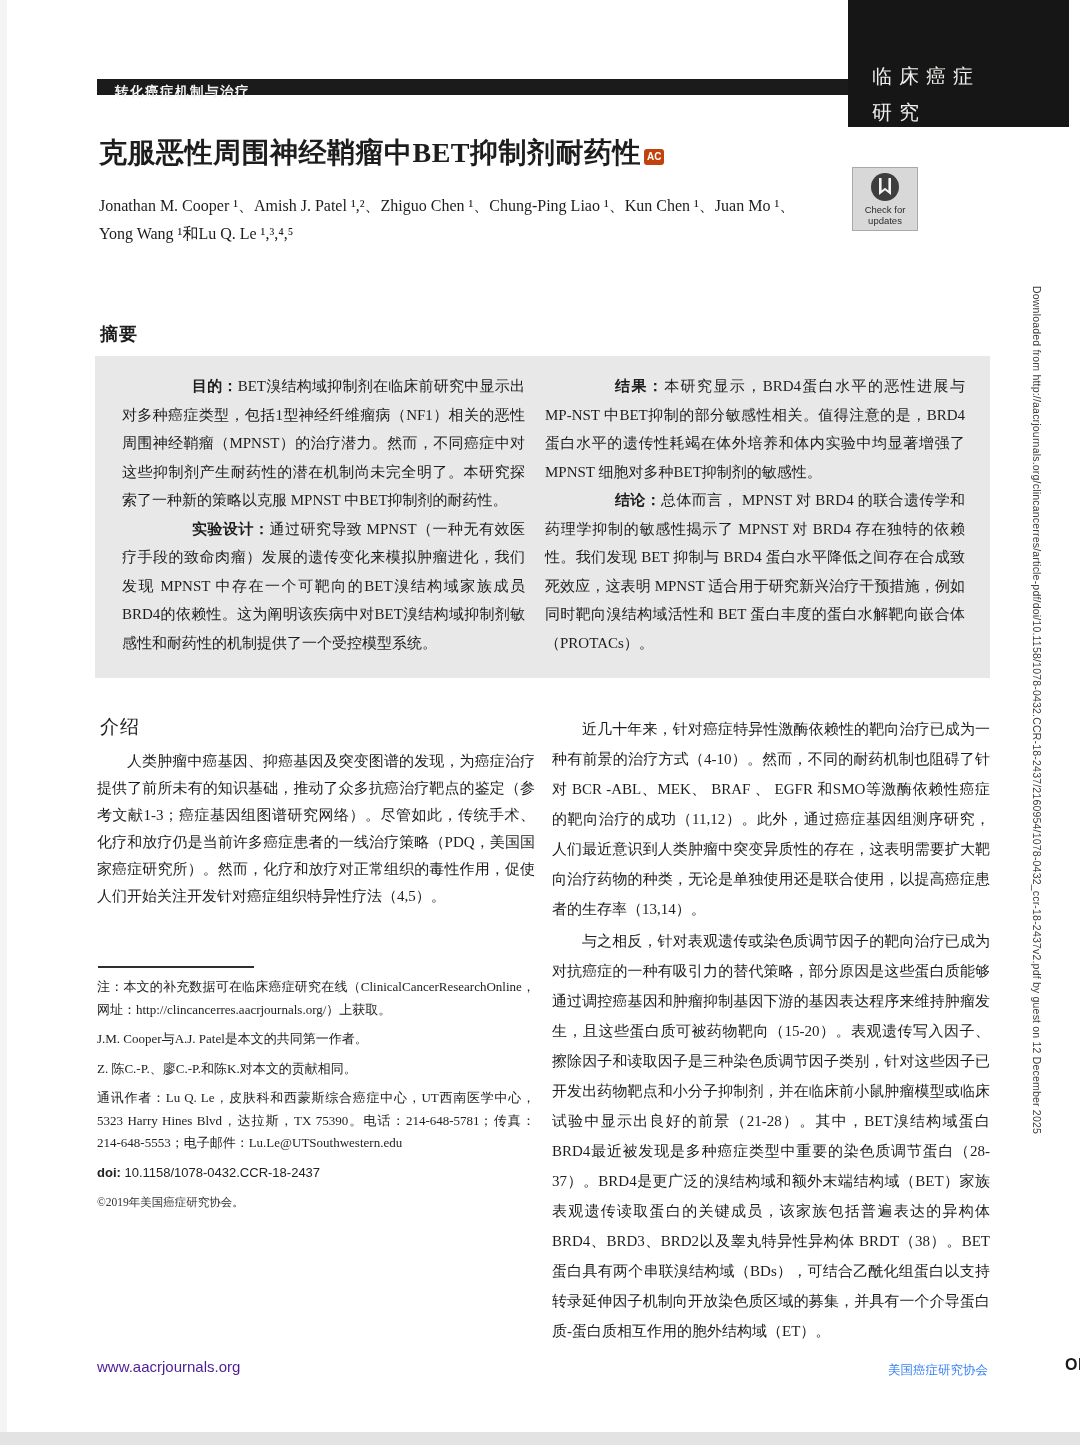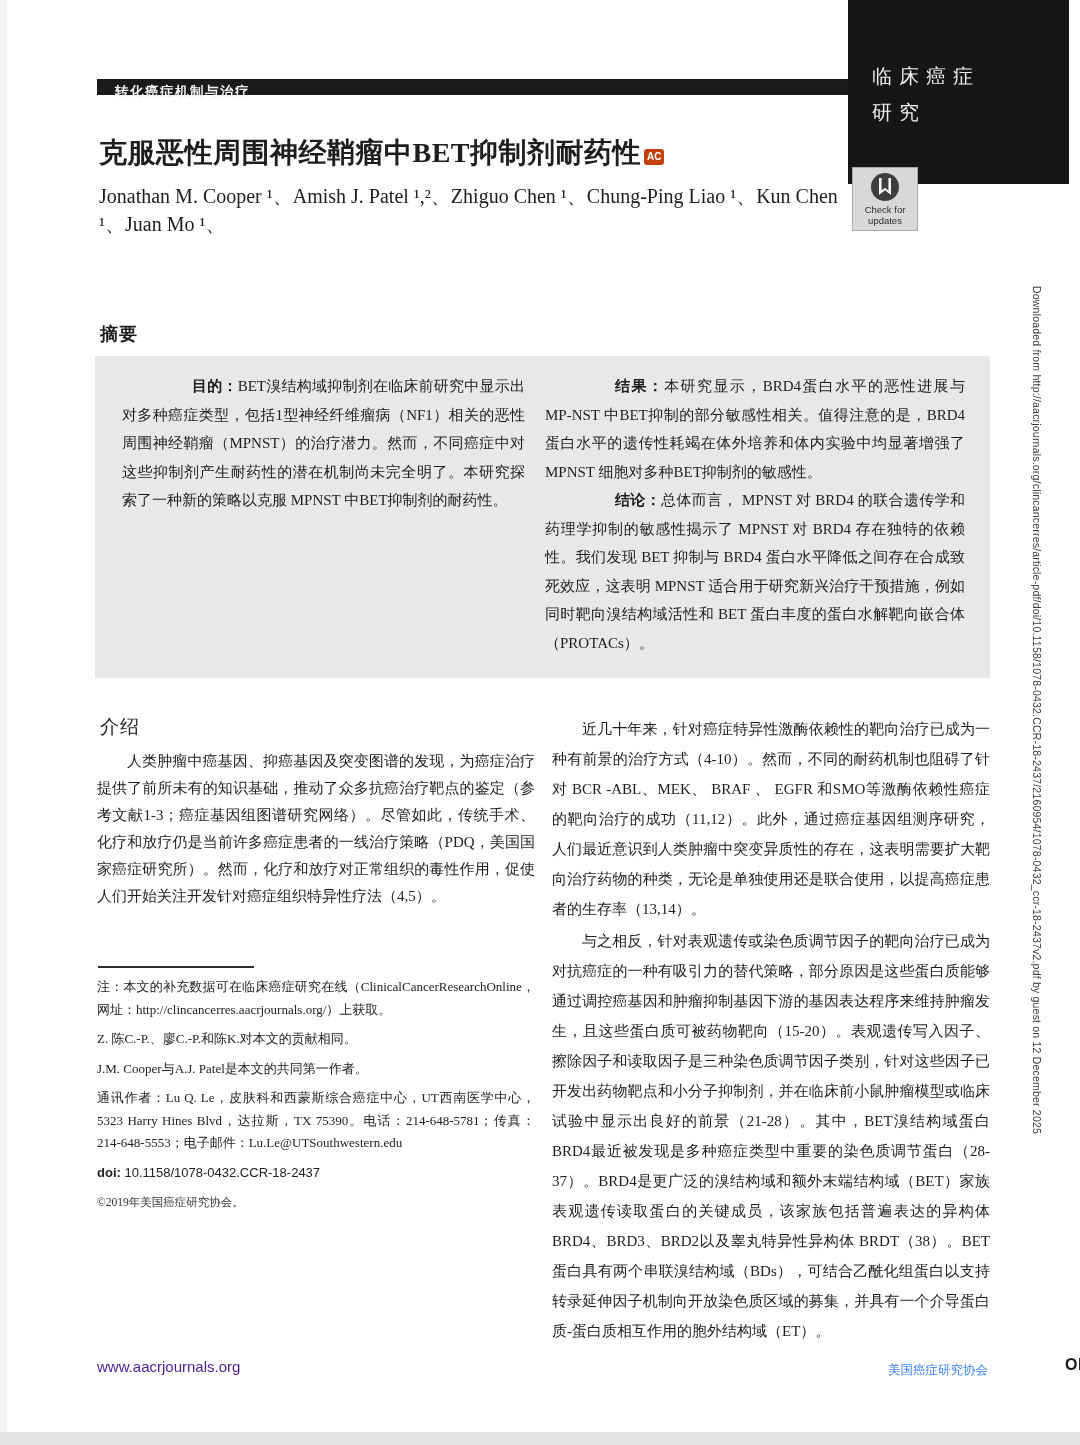--- a/index.html
+++ b/index.html
@@ -5,37 +5,37 @@
   html,body{margin:0;padding:0;background:#ffffff;}
   .page{
     position:relative;width:1080px;height:1445px;background:#ffffff;overflow:hidden;
     font-family:"Liberation Serif","DejaVu Serif",serif;color:#1d1d1d;
   }
   
   .edge-bottom{position:absolute;left:0;top:1432px;width:1080px;height:13px;background:#e3e3e3;}
   .edge-left{position:absolute;left:0;top:0;width:7px;height:1445px;background:#f4f4f4;}
 
   
-  .journal-box{position:absolute;left:848px;top:0;width:221px;height:184px;background:#161616;}
+  .journal-box{position:absolute;left:848px;top:0;width:221px;height:127px;background:#161616;}
   .journal-box .jline{color:#f0efed;font-size:20px;letter-spacing:7px;line-height:36px;margin-left:24px;}
   .journal-box .jwrap{padding-top:58px;}
   .masthead-bar{
     position:absolute;left:97px;top:79px;width:751px;height:16px;background:#1b1b1b;
     color:#f2f2f2;font-size:13.5px;font-weight:bold;line-height:25px;letter-spacing:1.5px;
     padding-left:18px;box-sizing:border-box;
   }
 
   
   .title{position:absolute;left:99px;top:134px;width:760px;font-size:28px;font-weight:600;letter-spacing:0.5px;}
   .oa-icon{
     display:inline-block;background:#c2410c;color:#ffffff;border-radius:3px;
     font-family:"Liberation Sans","DejaVu Sans",sans-serif;font-size:10px;font-weight:bold;
     line-height:16px;padding:0 3px;vertical-align:2px;margin-left:3px;letter-spacing:0;
   }
-  .authors{position:absolute;left:99px;top:182px;width:740px;font-size:20px;line-height:28px;}
+  .authors{position:absolute;left:99px;top:192px;width:740px;font-size:16px;line-height:28px;}
 
   
   .check-badge{
     position:absolute;left:852px;top:167px;width:66px;height:64px;background:#d8d8d8;
     border:1px solid #a9a9a9;box-sizing:border-box;text-align:center;
     font-family:"Liberation Sans","DejaVu Sans",sans-serif;font-size:9.5px;line-height:11px;color:#2b2b2b;
     cursor:pointer;
   }
   .check-badge svg{margin-top:4px;}
 
@@ -92,59 +92,61 @@
   </div>
 
   <div class="masthead-bar">转化癌症机制与治疗</div>
 
   <h1 class="title" style="margin:0;">
     <span>克服恶性周围神经鞘瘤中BET抑制剂耐药性</span><span class="oa-icon">AC</span>
   </h1>
 
   <div class="authors">
     <div>Jonathan M. Cooper ¹、Amish J. Patel ¹,²、Zhiguo Chen ¹、Chung-Ping Liao ¹、Kun Chen ¹、Juan Mo ¹、</div>
+    <div>Yong Wang ¹和Lu Q. Le ¹,³,⁴,⁵</div>
   </div>
 
   <div class="check-badge">
     <svg width="30" height="30" viewBox="0 0 30 30">
       <circle cx="15" cy="15" r="14" fill="#3e3e3e"></circle>
       <path d="M9 6 h12 v17 l-6 -4.8 L9 23 Z" fill="#f4f4f4"></path>
       <path d="M11.6 6 h6.8 v12.4 l-3.4 -2.7 L11.6 18.4 Z" fill="#3e3e3e"></path>
     </svg>
     <div class="check-text">
       <div>Check for</div>
       <div>updates</div>
     </div>
   </div>
 
   <div class="abstract-heading">摘要</div>
   <div class="abstract-box">
     <div class="abs-col abs-col-left">
       <p class="abs-p"><b class="abs-label">目的：</b><span>BET溴结构域抑制剂在临床前研究中显示出对多种癌症类型，包括1型神经纤维瘤病（NF1）相关的恶性周围神经鞘瘤（MPNST）的治疗潜力。然而，不同癌症中对这些抑制剂产生耐药性的潜在机制尚未完全明了。本研究探索了一种新的策略以克服 MPNST 中BET抑制剂的耐药性。</span></p>
+      <p class="abs-p"><b class="abs-label">实验设计：</b><span>通过研究导致 MPNST（一种无有效医疗手段的致命肉瘤）发展的遗传变化来模拟肿瘤进化，我们发现 MPNST 中存在一个可靶向的BET溴结构域家族成员BRD4的依赖性。这为阐明该疾病中对BET溴结构域抑制剂敏感性和耐药性的机制提供了一个受控模型系统。</span></p>
     </div>
     <div class="abs-col abs-col-right">
       <p class="abs-p"><b class="abs-label">结果：</b><span>本研究显示，BRD4蛋白水平的恶性进展与 MP-NST 中BET抑制的部分敏感性相关。值得注意的是，BRD4蛋白水平的遗传性耗竭在体外培养和体内实验中均显著增强了 MPNST 细胞对多种BET抑制剂的敏感性。</span></p>
       <p class="abs-p"><b class="abs-label">结论：</b><span>总体而言， MPNST 对 BRD4 的联合遗传学和药理学抑制的敏感性揭示了 MPNST 对 BRD4 存在独特的依赖性。我们发现 BET 抑制与 BRD4 蛋白水平降低之间存在合成致死效应，这表明 MPNST 适合用于研究新兴治疗干预措施，例如同时靶向溴结构域活性和 BET 蛋白丰度的蛋白水解靶向嵌合体（PROTACs）。</span></p>
     </div>
   </div>
 
   <div class="intro-heading">介绍</div>
   <div class="intro-left">
     <p>人类肿瘤中癌基因、抑癌基因及突变图谱的发现，为癌症治疗提供了前所未有的知识基础，推动了众多抗癌治疗靶点的鉴定（参考文献1-3；癌症基因组图谱研究网络）。尽管如此，传统手术、化疗和放疗仍是当前许多癌症患者的一线治疗策略（PDQ，美国国家癌症研究所）。然而，化疗和放疗对正常组织的毒性作用，促使人们开始关注开发针对癌症组织特异性疗法（4,5）。</p>
   </div>
   <div class="intro-right">
     <p>近几十年来，针对癌症特异性激酶依赖性的靶向治疗已成为一种有前景的治疗方式（4-10）。然而，不同的耐药机制也阻碍了针对 BCR -ABL、MEK、 BRAF 、 EGFR 和SMO等激酶依赖性癌症的靶向治疗的成功（11,12）。此外，通过癌症基因组测序研究，人们最近意识到人类肿瘤中突变异质性的存在，这表明需要扩大靶向治疗药物的种类，无论是单独使用还是联合使用，以提高癌症患者的生存率（13,14）。</p>
     <p>与之相反，针对表观遗传或染色质调节因子的靶向治疗已成为对抗癌症的一种有吸引力的替代策略，部分原因是这些蛋白质能够通过调控癌基因和肿瘤抑制基因下游的基因表达程序来维持肿瘤发生，且这些蛋白质可被药物靶向（15-20）。表观遗传写入因子、擦除因子和读取因子是三种染色质调节因子类别，针对这些因子已开发出药物靶点和小分子抑制剂，并在临床前小鼠肿瘤模型或临床试验中显示出良好的前景（21-28）。其中，BET溴结构域蛋白BRD4最近被发现是多种癌症类型中重要的染色质调节蛋白（28-37）。BRD4是更广泛的溴结构域和额外末端结构域（BET）家族表观遗传读取蛋白的关键成员，该家族包括普遍表达的异构体BRD4、BRD3、BRD2以及睾丸特异性异构体 BRDT（38）。BET蛋白具有两个串联溴结构域（BDs），可结合乙酰化组蛋白以支持转录延伸因子机制向开放染色质区域的募集，并具有一个介导蛋白质-蛋白质相互作用的胞外结构域（ET）。</p>
   </div>
 
   <div class="footnote-rule"></div>
   <div class="footnotes">
     <p>注：本文的补充数据可在临床癌症研究在线（ClinicalCancerResearchOnline，网址：http://clincancerres.aacrjournals.org/）上获取。</p>
+    <p>J.M. Cooper与A.J. Patel是本文的共同第一作者。</p>
     <p>Z. 陈C.-P.、廖C.-P.和陈K.对本文的贡献相同。</p>
-    <p>J.M. Cooper与A.J. Patel是本文的共同第一作者。</p>
     <p class="fn-sans" style="font-family:'Liberation Serif','DejaVu Serif',serif;">通讯作者：Lu Q. Le，皮肤科和西蒙斯综合癌症中心，UT西南医学中心，5323 Harry Hines Blvd，达拉斯，TX 75390。电话：214-648-5781；传真：214-648-5553；电子邮件：Lu.Le@UTSouthwestern.edu</p>
     <p class="fn-doi"><b>doi:</b> <span>10.1158/1078-0432.CCR-18-2437</span></p>
     <p class="fn-copyright">©2019年美国癌症研究协会。</p>
   </div>
 
   <div class="download-sidebar">Downloaded from http://aacrjournals.org/clincancerres/article-pdf/doi/10.1158/1078-0432.CCR-18-2437/2160954/1078-0432_ccr-18-2437v2.pdf by guest on 12 December 2025</div>
 
   <div class="footer-website">www.aacrjournals.org</div>
   <div class="footer-assoc">美国癌症研究协会</div>
   <div class="footer-page">OF1</div>

